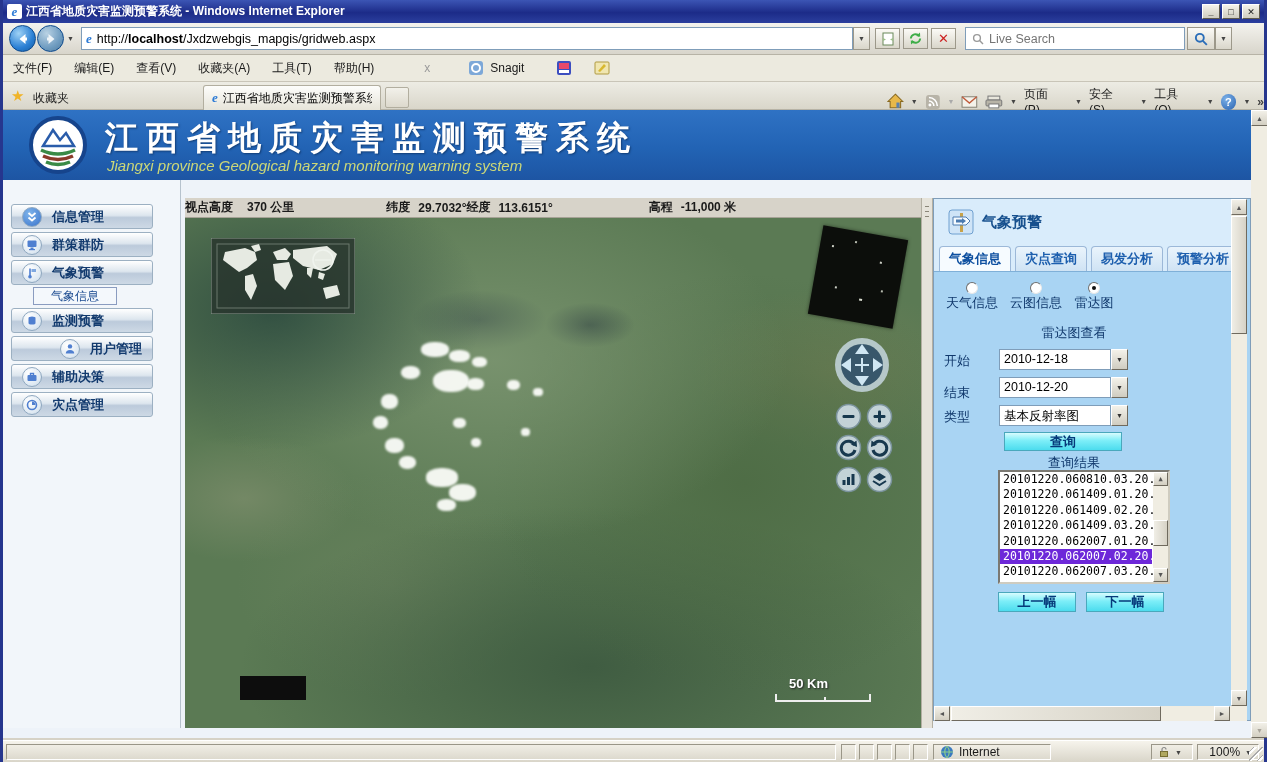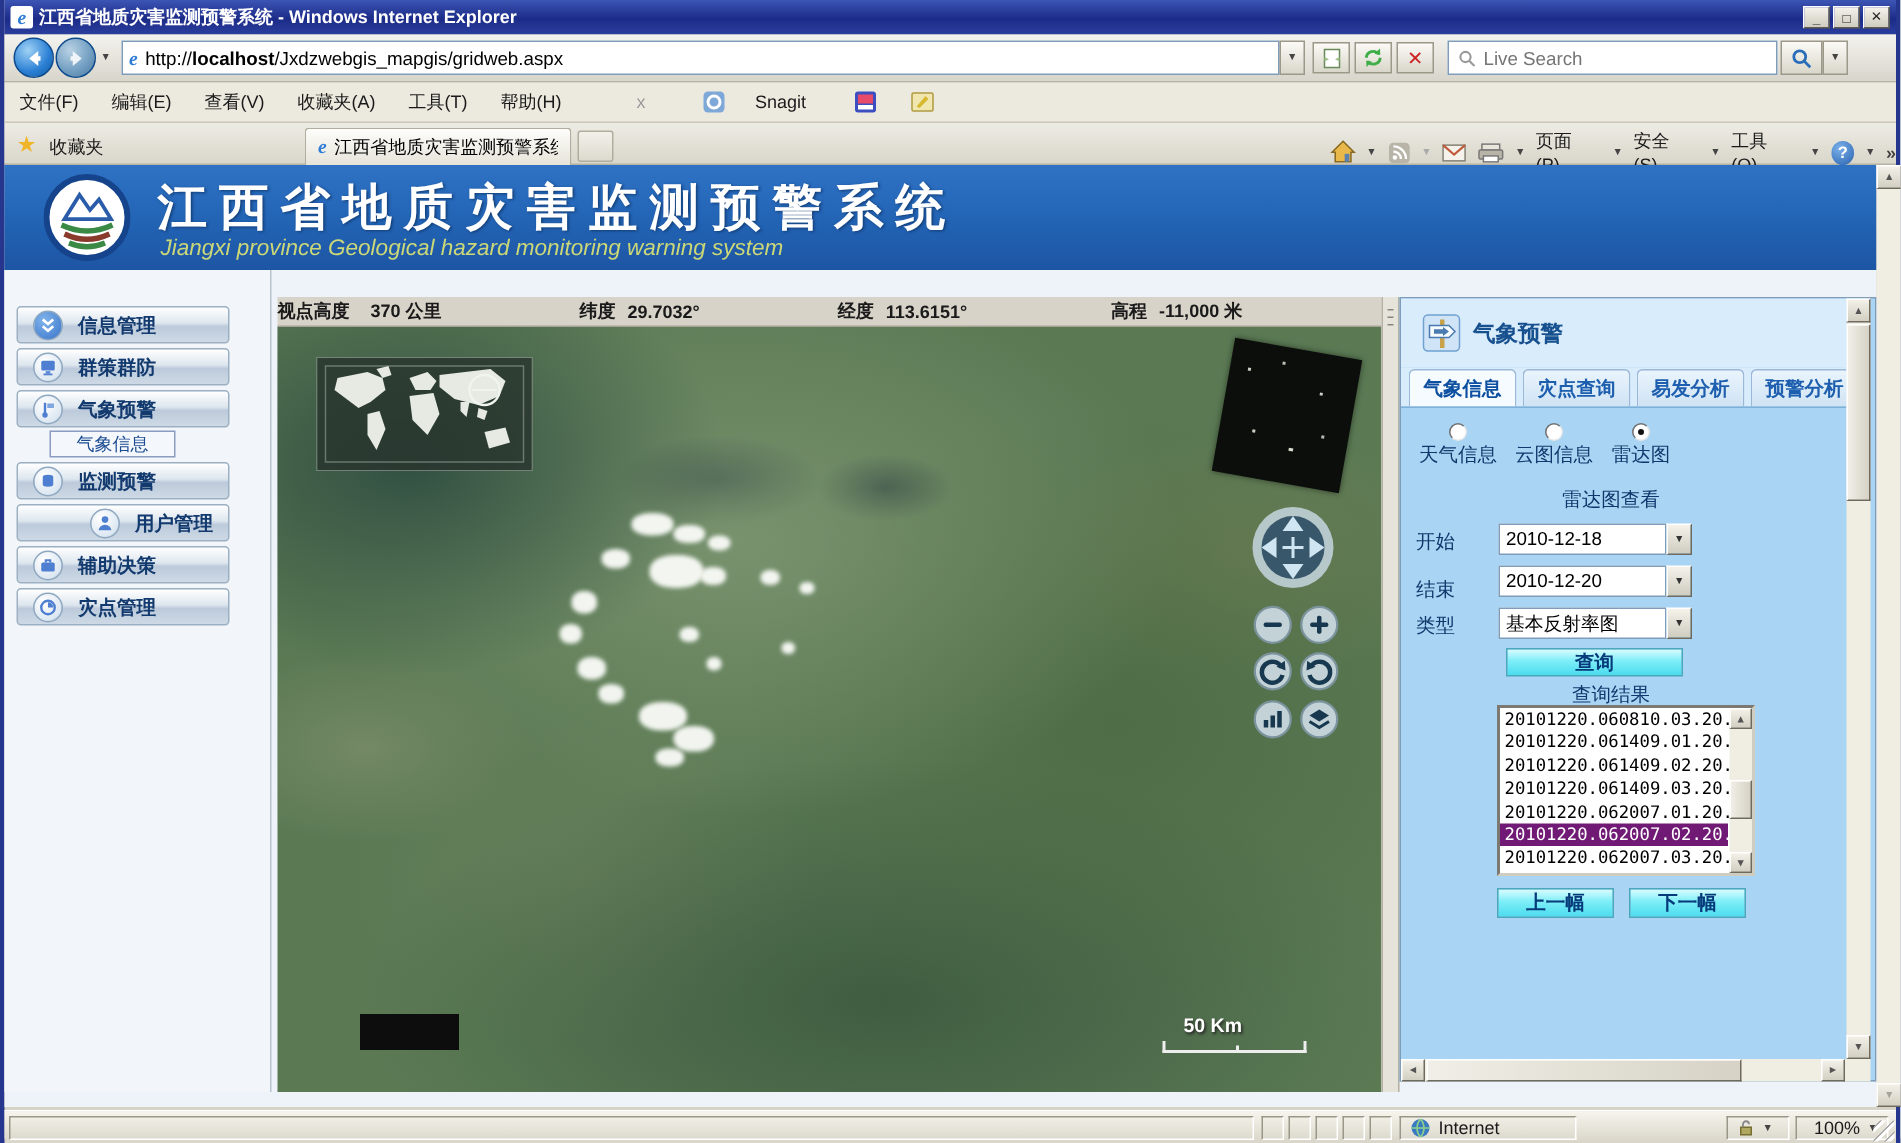--- a/index.html
+++ b/index.html
@@ -89,21 +89,21 @@
   .radio { width:12px; height:12px; border-radius:50%; background:#fff; border:1px solid; border-color:#6f6f6f #e8e8e8 #e8e8e8 #6f6f6f; position:relative; cursor:pointer; }
   .radio.checked::after { content:""; position:absolute; left:3px; top:3px; width:4px; height:4px; border-radius:50%; background:#111; }
   .plabel { color:#10386c; font-size:13px; }
   .pselect { position:absolute; height:21px; display:flex; cursor:pointer; }
   .pselect .val { width:112px; background:#fff; border:1px solid #7f9db9; padding:2px 4px; font-size:12.5px; color:#000; white-space:nowrap; overflow:hidden; }
   .pselect .btn { width:17px; background:linear-gradient(#f4f2ea,#cfccc0); border:1px solid; border-color:#fff #6f6a5e #6f6a5e #fff; display:flex; align-items:center; justify-content:center; font-size:7px; color:#333; }
   .cyanbtn { position:absolute; background:linear-gradient(#d8fcfe,#7deef8 45%,#4cdcee); border:1px solid #4aa8bc;
     color:#063a7a; font-weight:bold; font-size:13px; display:flex; align-items:center; justify-content:center; cursor:pointer; }
   .listbox { position:absolute; background:#fff; border:2px inset #cfccc0; font-family:"DejaVu Sans Mono","Liberation Mono",monospace; font-size:11.5px; }
   .lrow { height:15.4px; line-height:15.4px; padding-left:3px; white-space:nowrap; cursor:pointer; }
-  .lrow.sel { background:#701a75; color:#fff; }
+  .lrow.sel { background:#6d28d9; color:#fff; }
   
   .sb { background:#f0ede2; }
   .sbtn { background:linear-gradient(#f2f0e8,#d3cfc2); border:1px solid; border-color:#fff #6f6a5e #6f6a5e #fff;
     display:flex; align-items:center; justify-content:center; font-size:7px; color:#555; cursor:pointer; }
   .sthumb { background:linear-gradient(90deg,#f0eee6,#d6d2c6); border:1px solid; border-color:#fff #6f6a5e #6f6a5e #fff; cursor:pointer; }
   
   .statusbar { left:0; top:740px; width:1261px; height:22px; background:linear-gradient(#f6f4ec,#d9d5c9);
     border-top:1px solid #fff; }
   .spanel { position:absolute; top:3px; height:16px; border:1px solid; border-color:#9a9688 #fff #fff #9a9688; }
   .statusbar .txt { font-size:12px; color:#1a1a1a; display:flex; align-items:center; gap:5px; padding:0 6px; height:100%; }
@@ -180,21 +180,21 @@
   </div>
 
   <div class="abs menubar">
     <span>文件(F)</span>
     <span>编辑(E)</span>
     <span>查看(V)</span>
     <span>收藏夹(A)</span>
     <span>工具(T)</span>
     <span>帮助(H)</span>
     <span style="color:#9a9a9a;margin-left:28px;">x</span>
-    <span style="display:flex;align-items:center;gap:19px;margin-left:16px;">
+    <span style="display:flex;align-items:center;gap:6px;margin-left:16px;">
       <svg width="16" height="16" viewBox="0 0 16 16">
           <rect x="1" y="1" width="14" height="14" rx="3" fill="#7da8d8"></rect>
           <path d="M4 8 a4 4 0 0 1 8 0 a4 4 0 0 1 -8 0" fill="none" stroke="#fff" stroke-width="2"></path>
         </svg>
       <span>Snagit</span>
     </span>
     <svg width="16" height="16" viewBox="0 0 16 16" style="margin-left:10px;">
         <rect x="1" y="1" width="14" height="14" rx="2" fill="#3c4ec0"></rect>
         <rect x="3" y="3" width="10" height="6" fill="#e84a6a"></rect>
         <rect x="3" y="10" width="10" height="3" fill="#fff"></rect>
@@ -337,21 +337,21 @@
         </span>
       <span>灾点管理</span>
     </div>
   </div>
 
   <div class="abs mapstatus">
     <span style="">视点高度</span>
     <span style="margin-left:14px;">370 公里</span>
     <span style="margin-left:92px;">纬度</span>
     <span style="margin-left:8px;">29.7032°</span>
-    <span style="margin-left:92px;">经度</span>
+    <span style="">经度</span>
     <span style="margin-left:8px;">113.6151°</span>
     <span style="margin-left:96px;">高程</span>
     <span style="margin-left:8px;">-11,000 米</span>
   </div>
 
   <div class="abs map">
 
     <svg class="abs" style="left:26px;top:20px;" width="144" height="76" viewBox="0 0 144 76">
       <rect x="0" y="0" width="144" height="76" fill="rgba(38,50,44,0.78)" stroke="#cfd8cf" stroke-opacity=".6"></rect>
       <rect x="6" y="6" width="132" height="64" fill="none" stroke="#aab4aa" stroke-opacity=".5"></rect>

